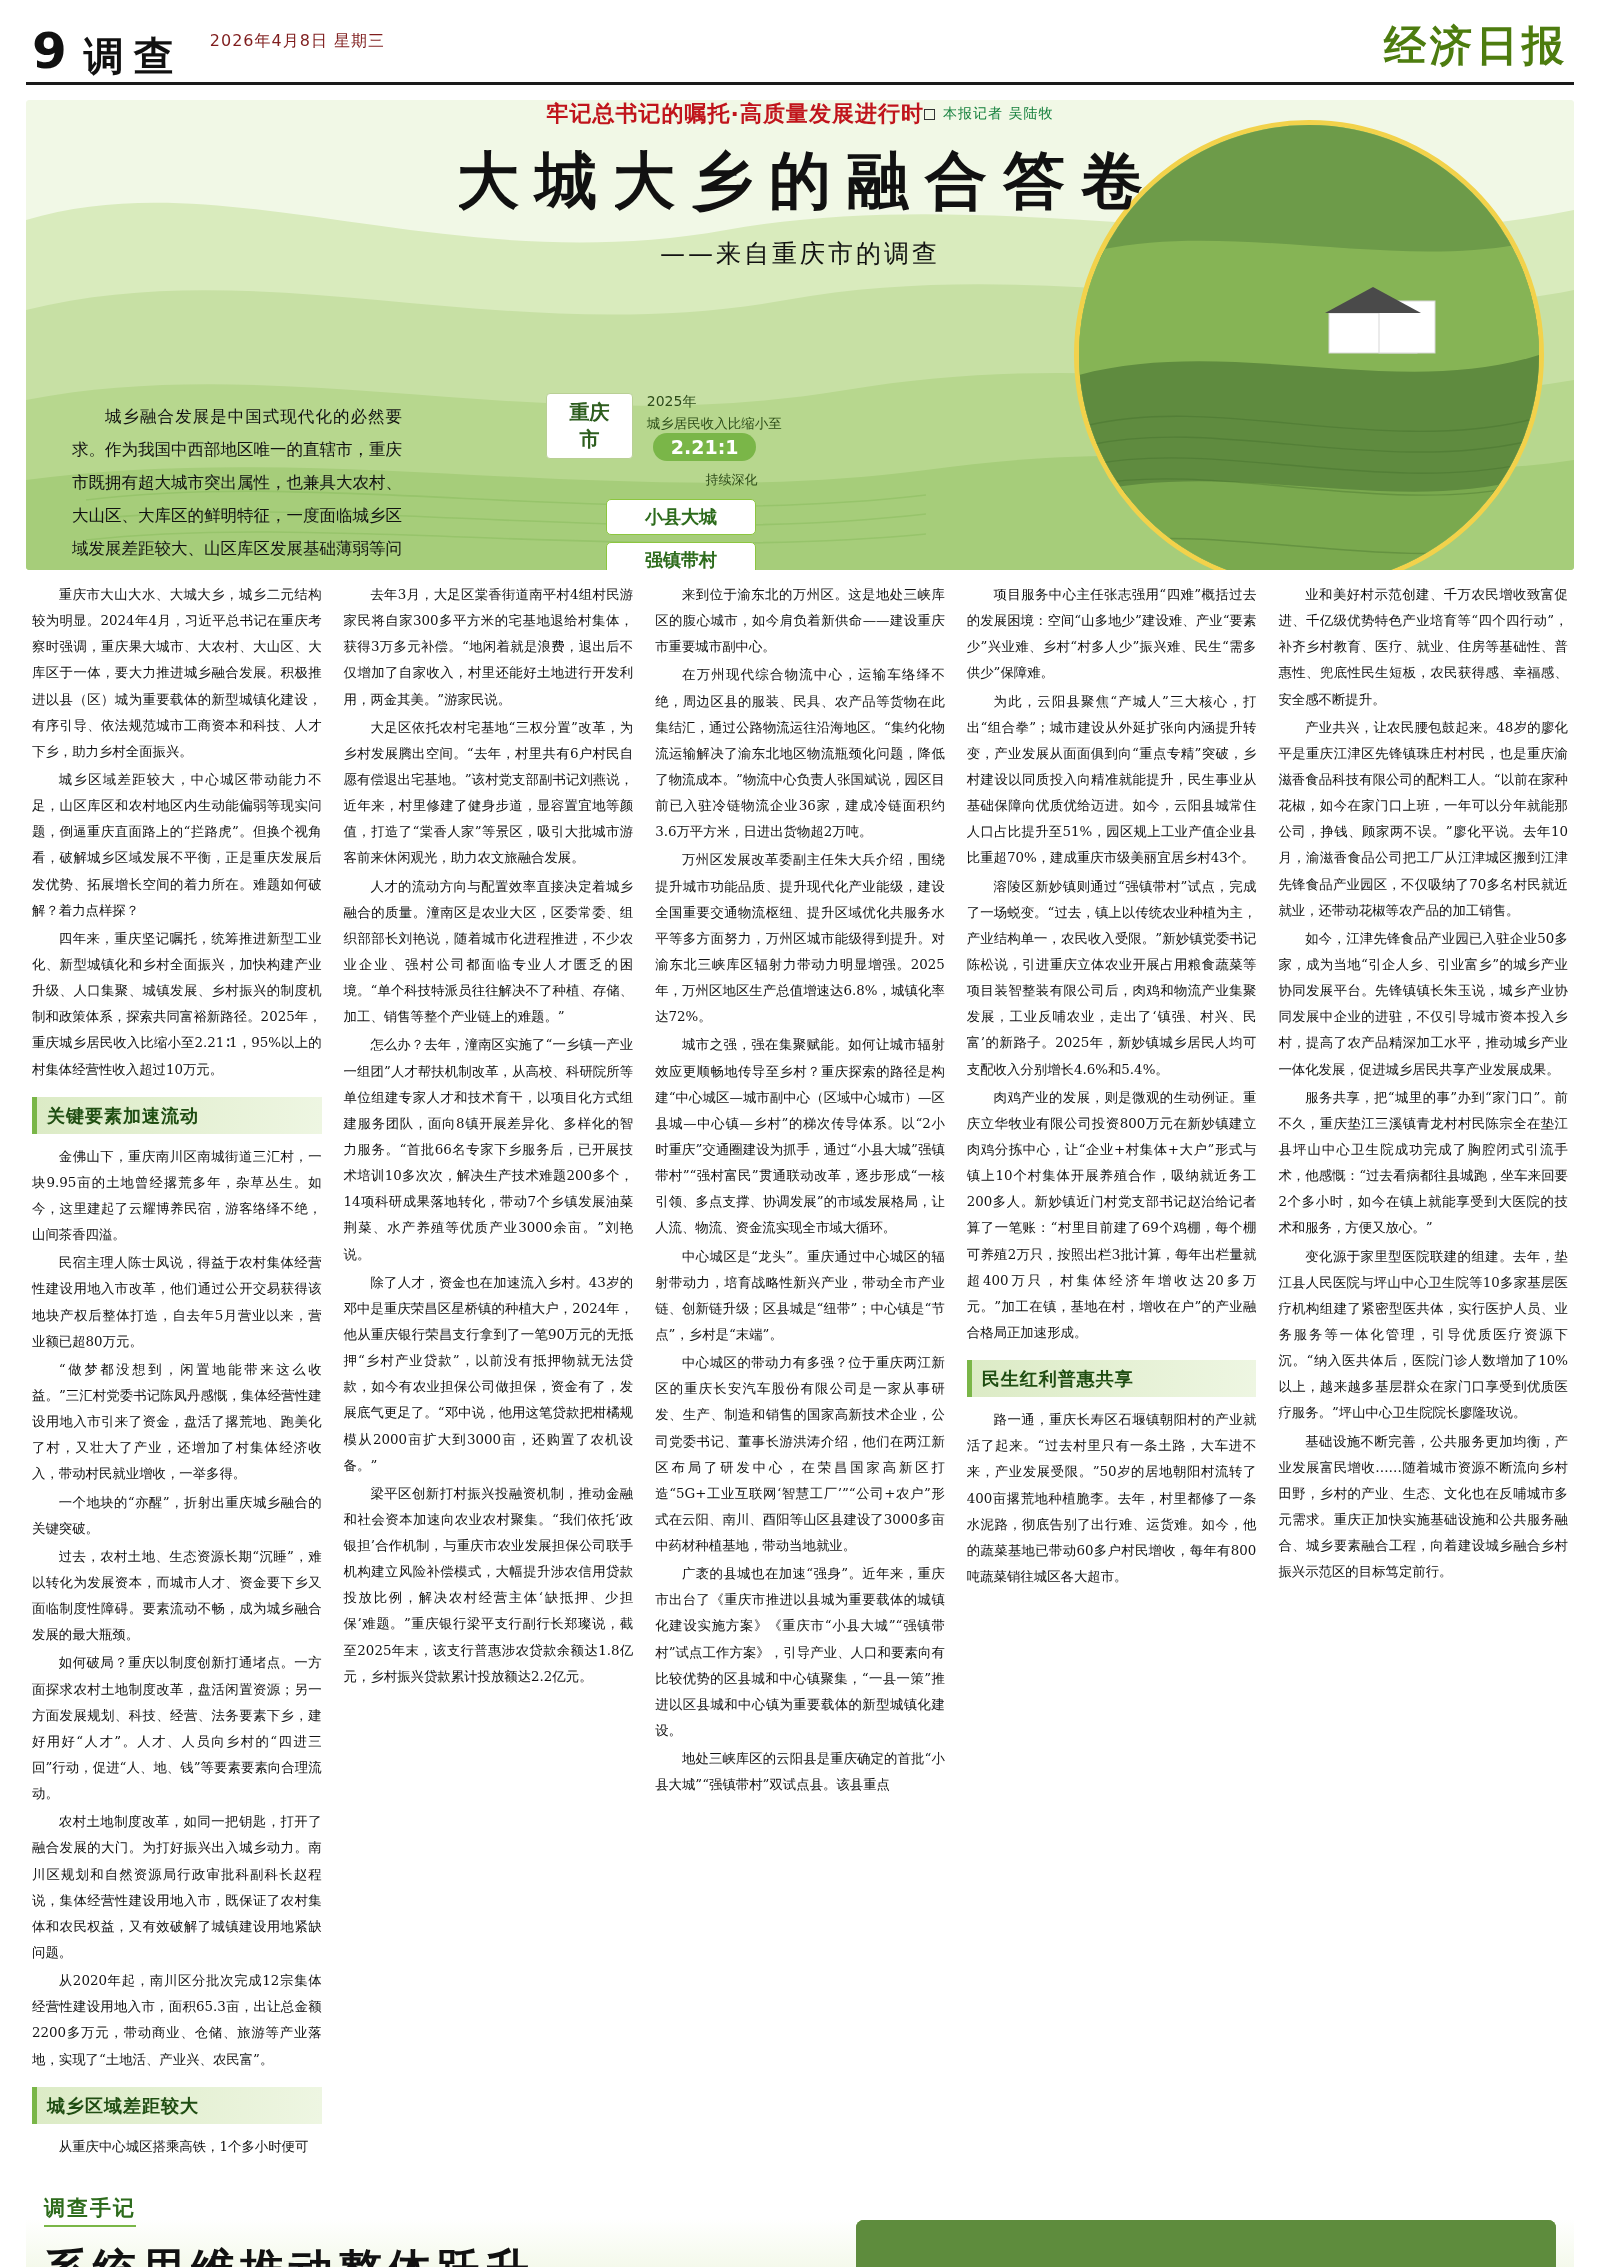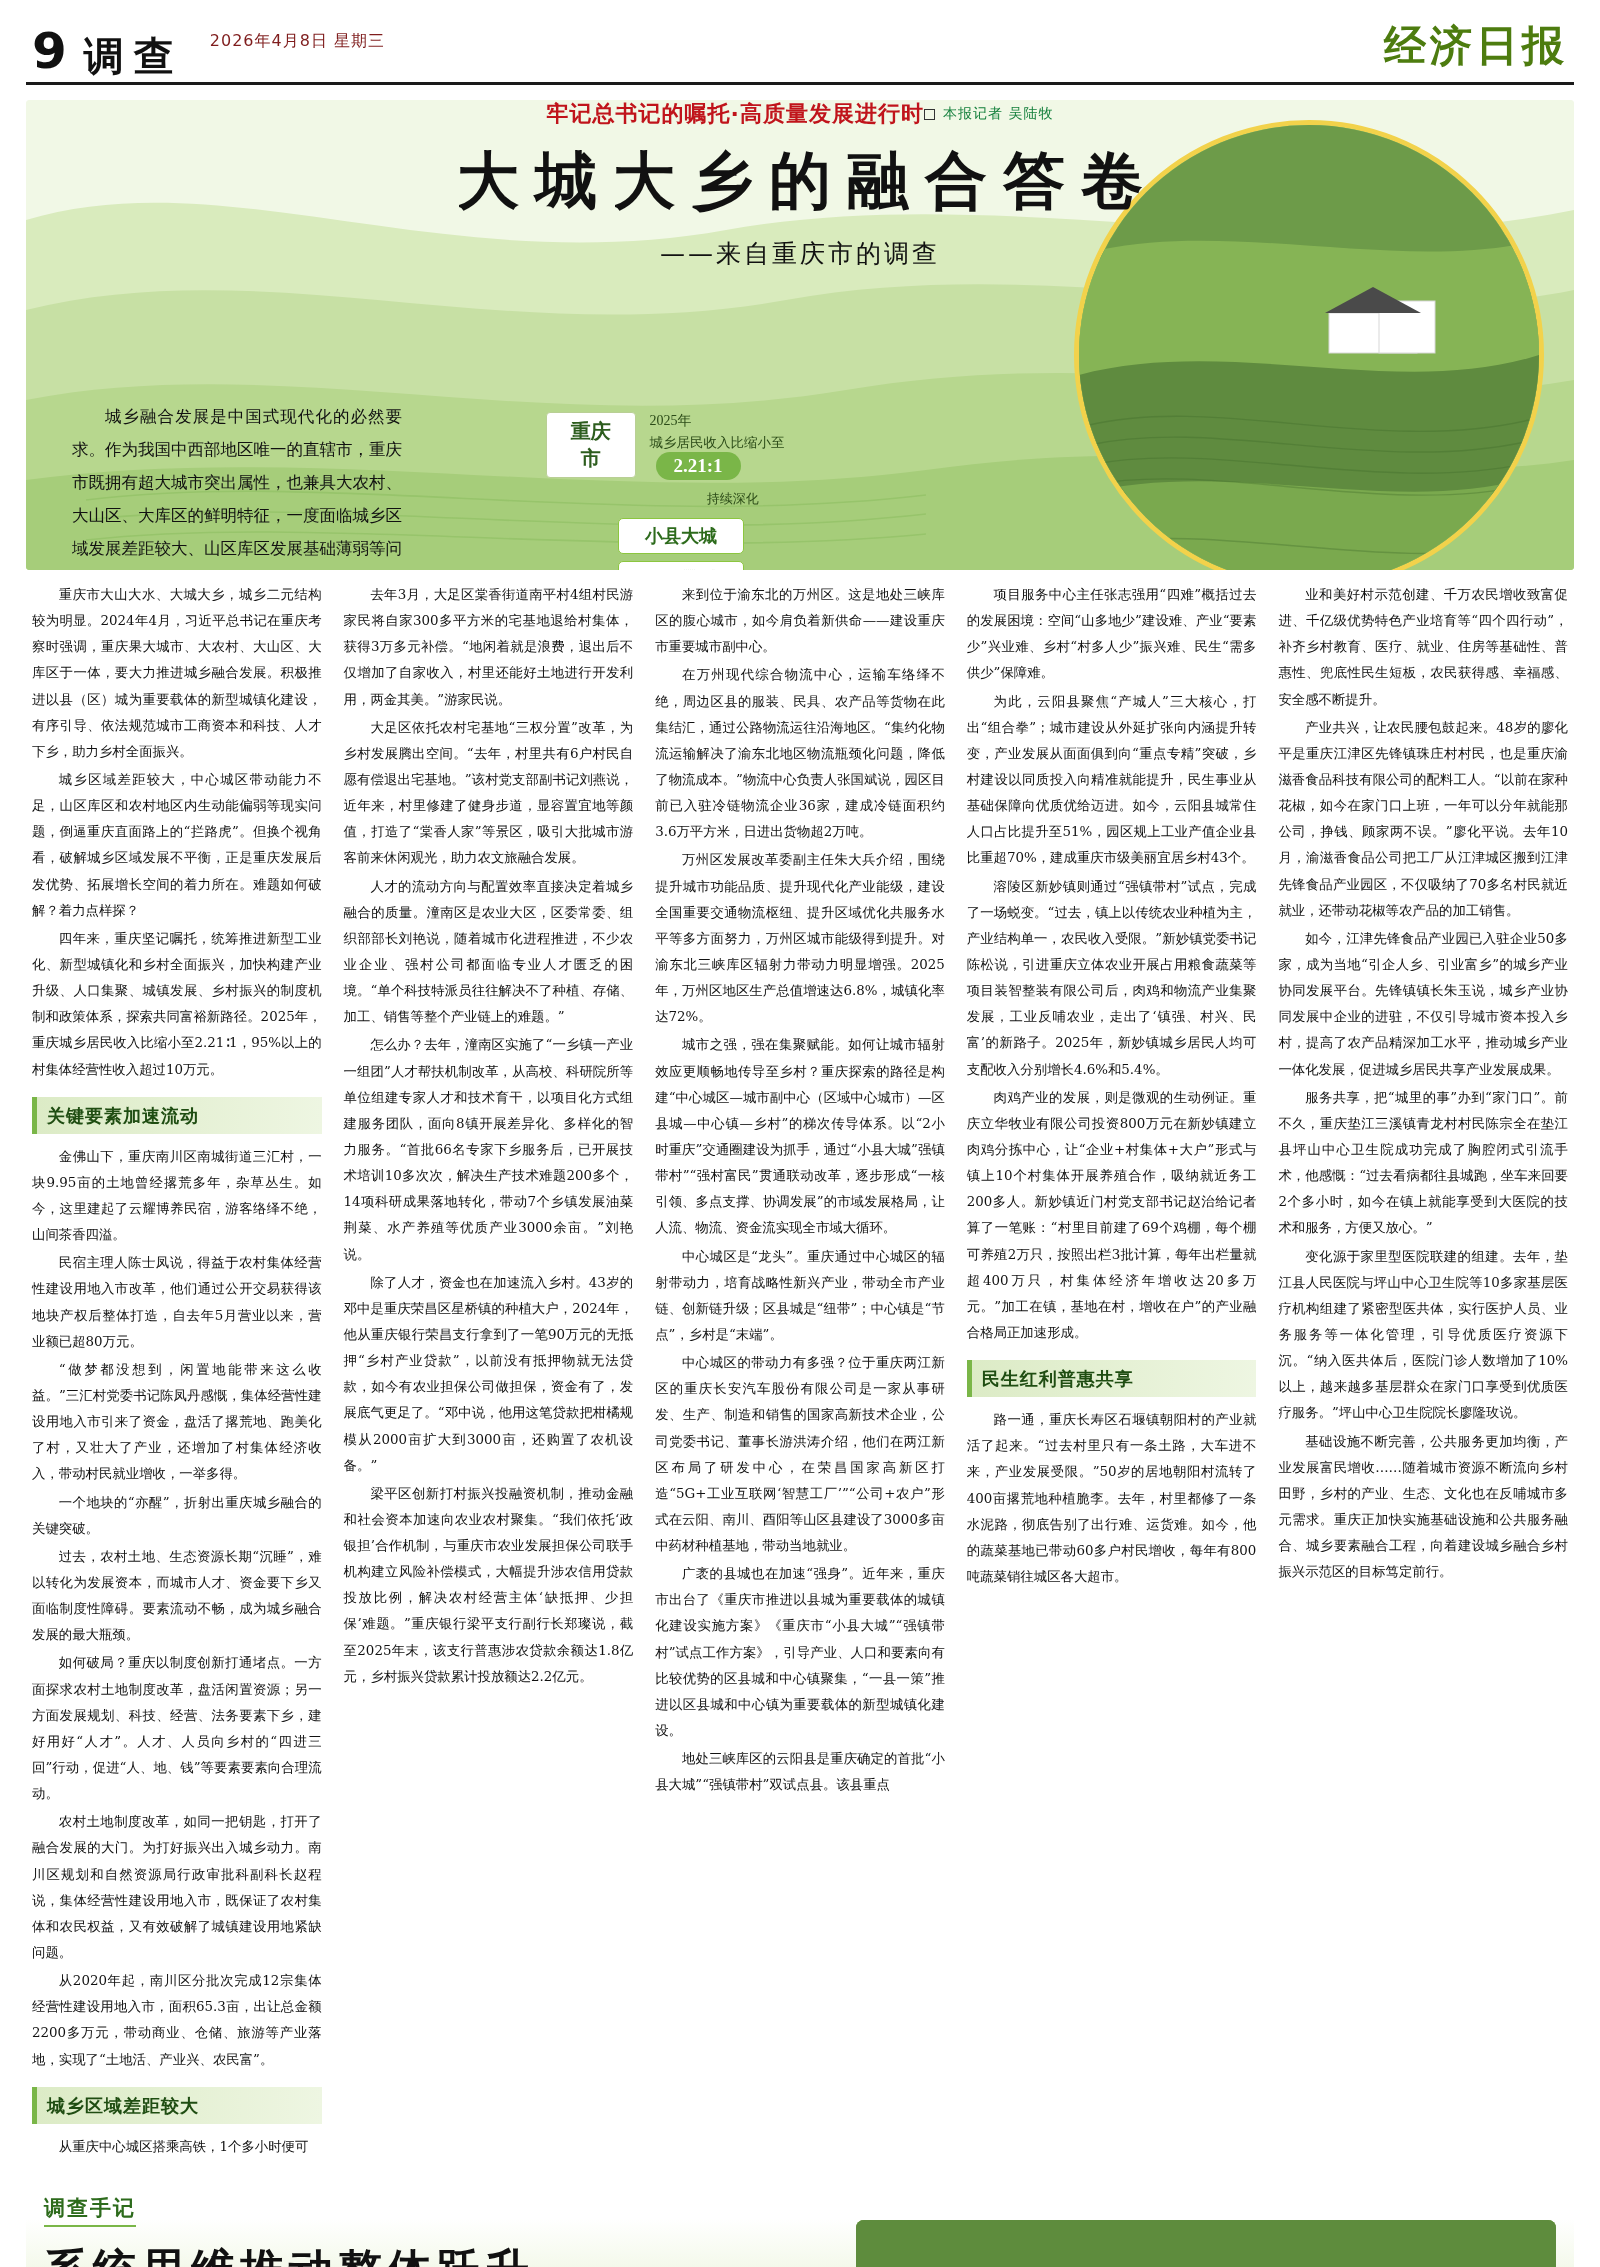--- a/index.html
+++ b/index.html
@@ -53,33 +53,33 @@
 
   
   .lead-block {
     position: absolute; left: 46px; top: 300px; width: 330px;
     font-size: 16.5px; line-height: 2.0; text-align: justify;
     font-family: "DejaVu Serif","Liberation Serif",serif;
     text-indent: 2em;
   }
 
   .infobox {
-    position: absolute; left: 520px; top: 312px; width: 270px; text-align:center;font-family:Liberation Serif, serif;
+    position: absolute; left: 520px; top: 293px; width: 270px; text-align:center;
   }
   .city-tag {
     display:inline-block; background:#fff; border:1px solid #b9cf95; border-radius: 4px;
     padding: 5px 22px; font-size: 20px; font-weight:700; color:#2d5d1e;
   }
   .ratio-pill {
     display:inline-block; background:#7ab648; color:#fff; font-weight:700;
     border-radius: 14px; padding: 3px 18px; font-size: 19px; margin-left: 6px;
   }
   .chev-list { margin-top: 10px; }
   .chev {
-    display:block; margin: 7px auto; width: 126px; background:#fff; border:1.5px solid #8cc63f;
+    display:block; margin: 7px auto; width: 150px; background:#fff; border:1.5px solid #8cc63f;
     color:#2d6b1c; font-weight:700; font-size: 18px; border-radius: 5px; padding: 5px 0;
   }
 
   .photo-circle {
     position: absolute; right: 30px; top: 20px; width: 470px; height: 470px; border-radius: 50%;
     border: 5px solid #f2d24b; overflow: hidden;
     background: linear-gradient(170deg,#bcd88a 0%, #7fae56 30%, #4e7c3a 60%, #8fbc63 100%);
   }
 
   

